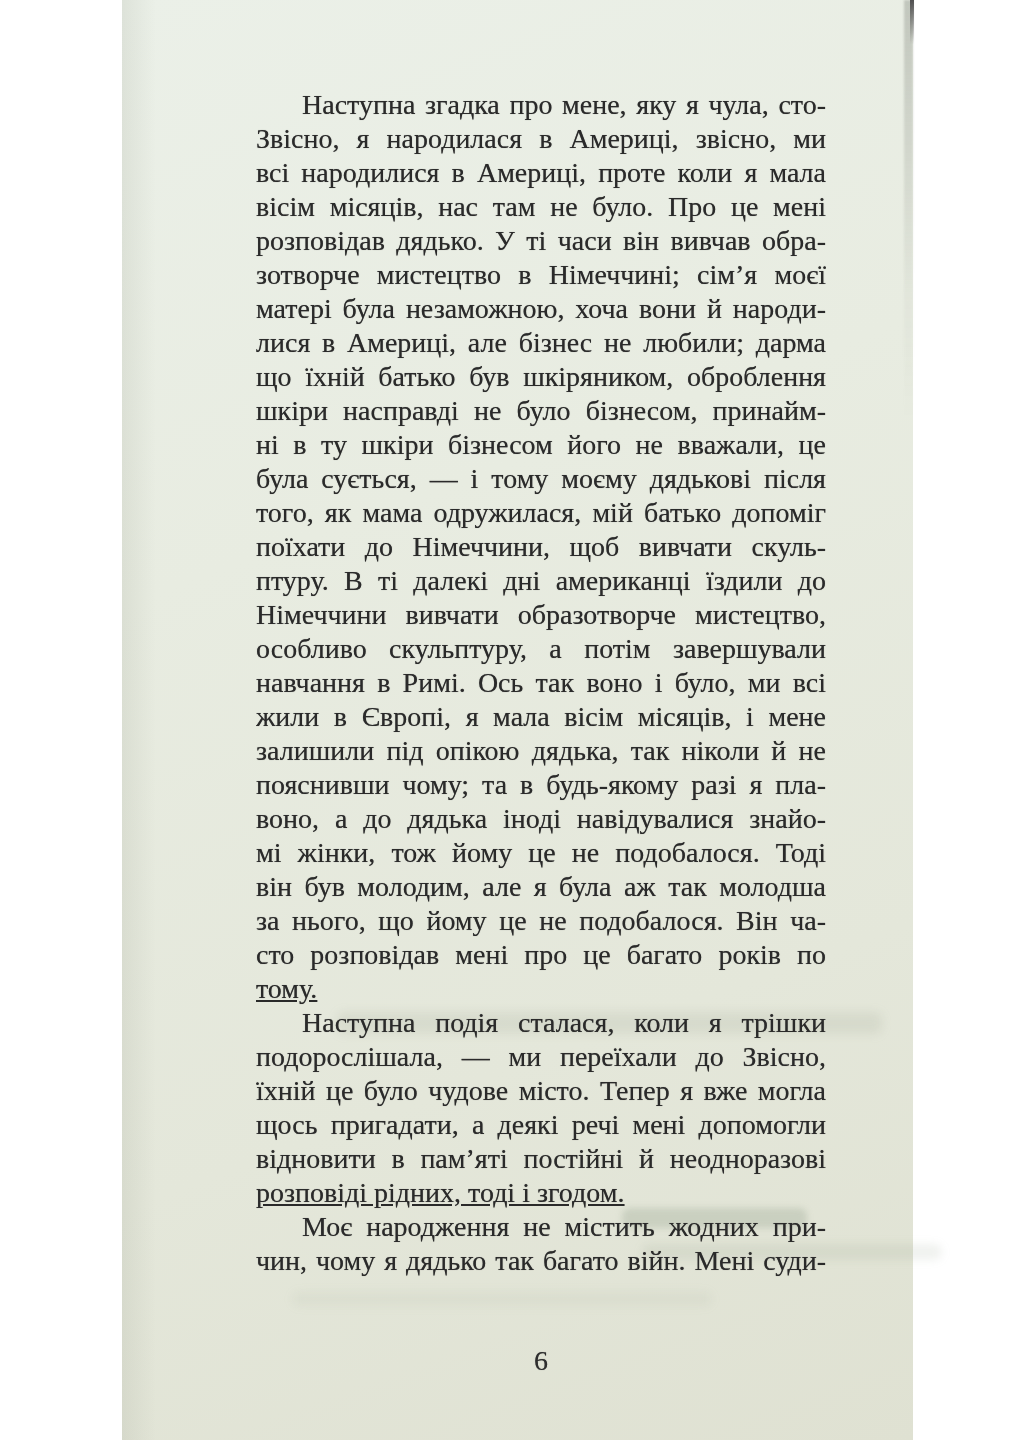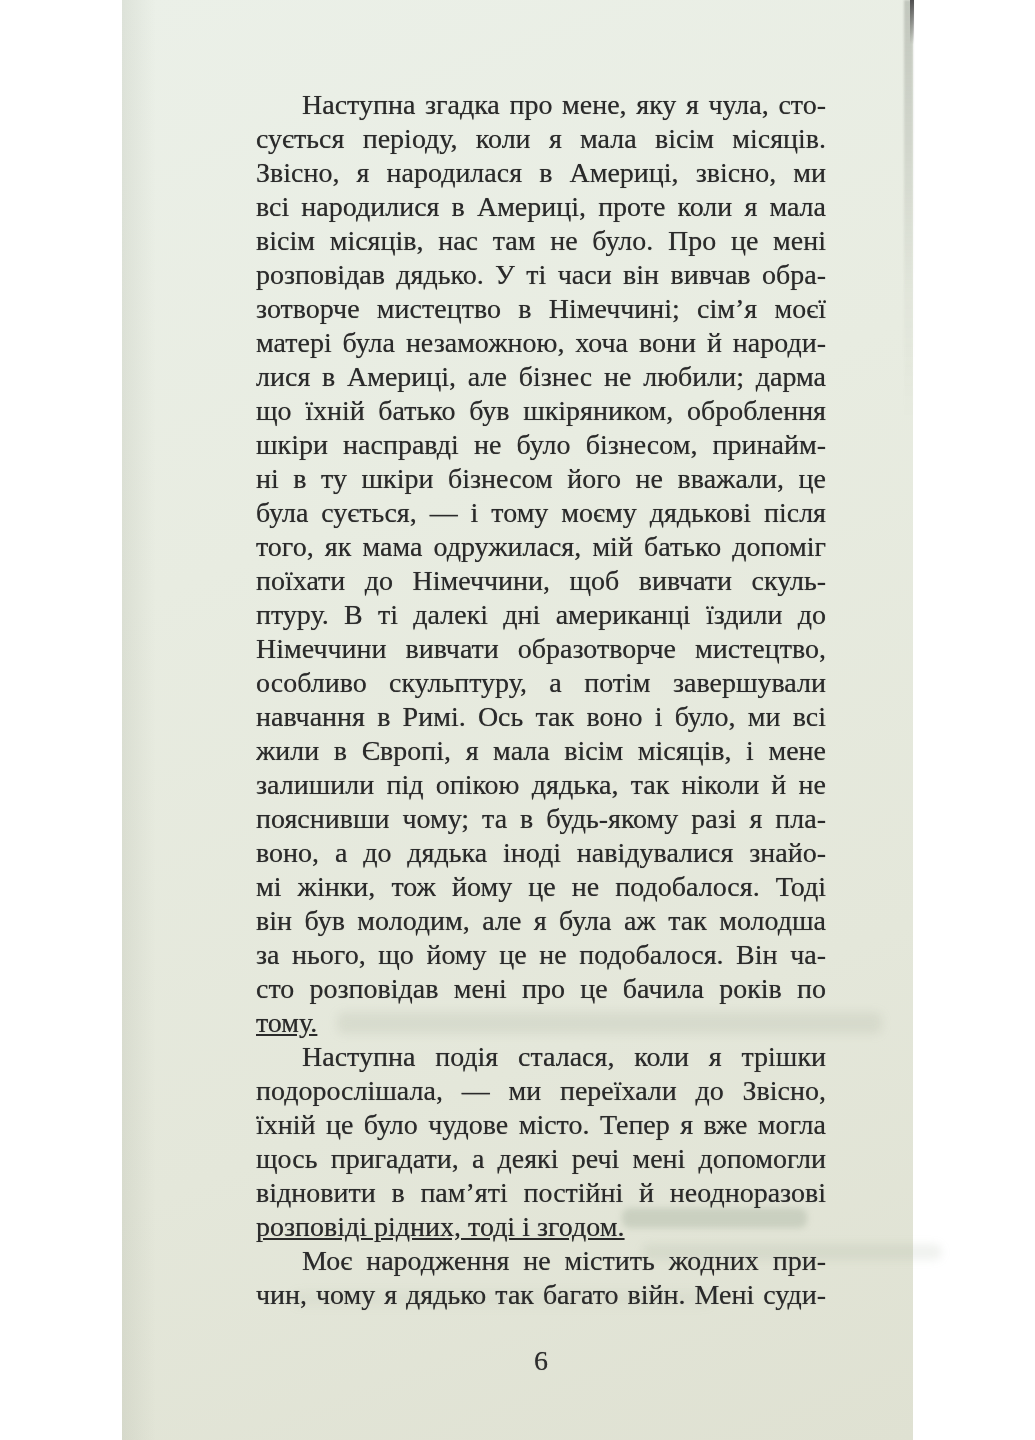--- a/index.html
+++ b/index.html
@@ -106,21 +106,20 @@
     <div class="edge-sliver"></div>
 
     <div class="smudge smudge-1"></div>
     <div class="smudge smudge-2"></div>
     <div class="smudge smudge-3"></div>
     <div class="smudge smudge-4"></div>
 
     <div class="text-block" id="text-block">
         <div class="paragraph">
           <div class="line indent">Наступна згадка про мене, яку я чула, сто-</div>
-          <div class="line">сується періоду, коли я мала вісім місяців.</div>
           <div class="line">Звісно, я народилася в Америці, звісно, ми</div>
           <div class="line">всі народилися в Америці, проте коли я мала</div>
           <div class="line">вісім місяців, нас там не було. Про це мені</div>
           <div class="line">розповідав дядько. У ті часи він вивчав обра-</div>
           <div class="line">зотворче мистецтво в Німеччині; сім’я моєї</div>
           <div class="line">матері була незаможною, хоча вони й народи-</div>
           <div class="line">лися в Америці, але бізнес не любили; дарма</div>
           <div class="line">що їхній батько був шкіряником, оброблення</div>
           <div class="line">шкіри насправді не було бізнесом, принайм-</div>
           <div class="line">ні в ту шкіри бізнесом його не вважали, це</div>
@@ -131,21 +130,21 @@
           <div class="line">Німеччини вивчати образотворче мистецтво,</div>
           <div class="line">особливо скульптуру, а потім завершували</div>
           <div class="line">навчання в Римі. Ось так воно і було, ми всі</div>
           <div class="line">жили в Європі, я мала вісім місяців, і мене</div>
           <div class="line">залишили під опікою дядька, так ніколи й не</div>
           <div class="line">пояснивши чому; та в будь-якому разі я пла-</div>
           <div class="line">воно, а до дядька іноді навідувалися знайо-</div>
           <div class="line">мі жінки, тож йому це не подобалося. Тоді</div>
           <div class="line">він був молодим, але я була аж так молодша</div>
           <div class="line">за нього, що йому це не подобалося. Він ча-</div>
-          <div class="line">сто розповідав мені про це бачила років по</div>
+          <div class="line">сто розповідав мені про це багато років по</div>
           <div class="line no-just">тому.</div>
         </div>
         <div class="paragraph">
           <div class="line indent">Наступна подія сталася, коли я трішки</div>
           <div class="line">подорослішала, — ми переїхали до Звісно,</div>
           <div class="line">їхній це було чудове місто. Тепер я вже могла</div>
           <div class="line">щось пригадати, а деякі речі мені допомогли</div>
           <div class="line">відновити в пам’яті постійні й неодноразові</div>
           <div class="line no-just">розповіді рідних, тоді і згодом.</div>
         </div>

